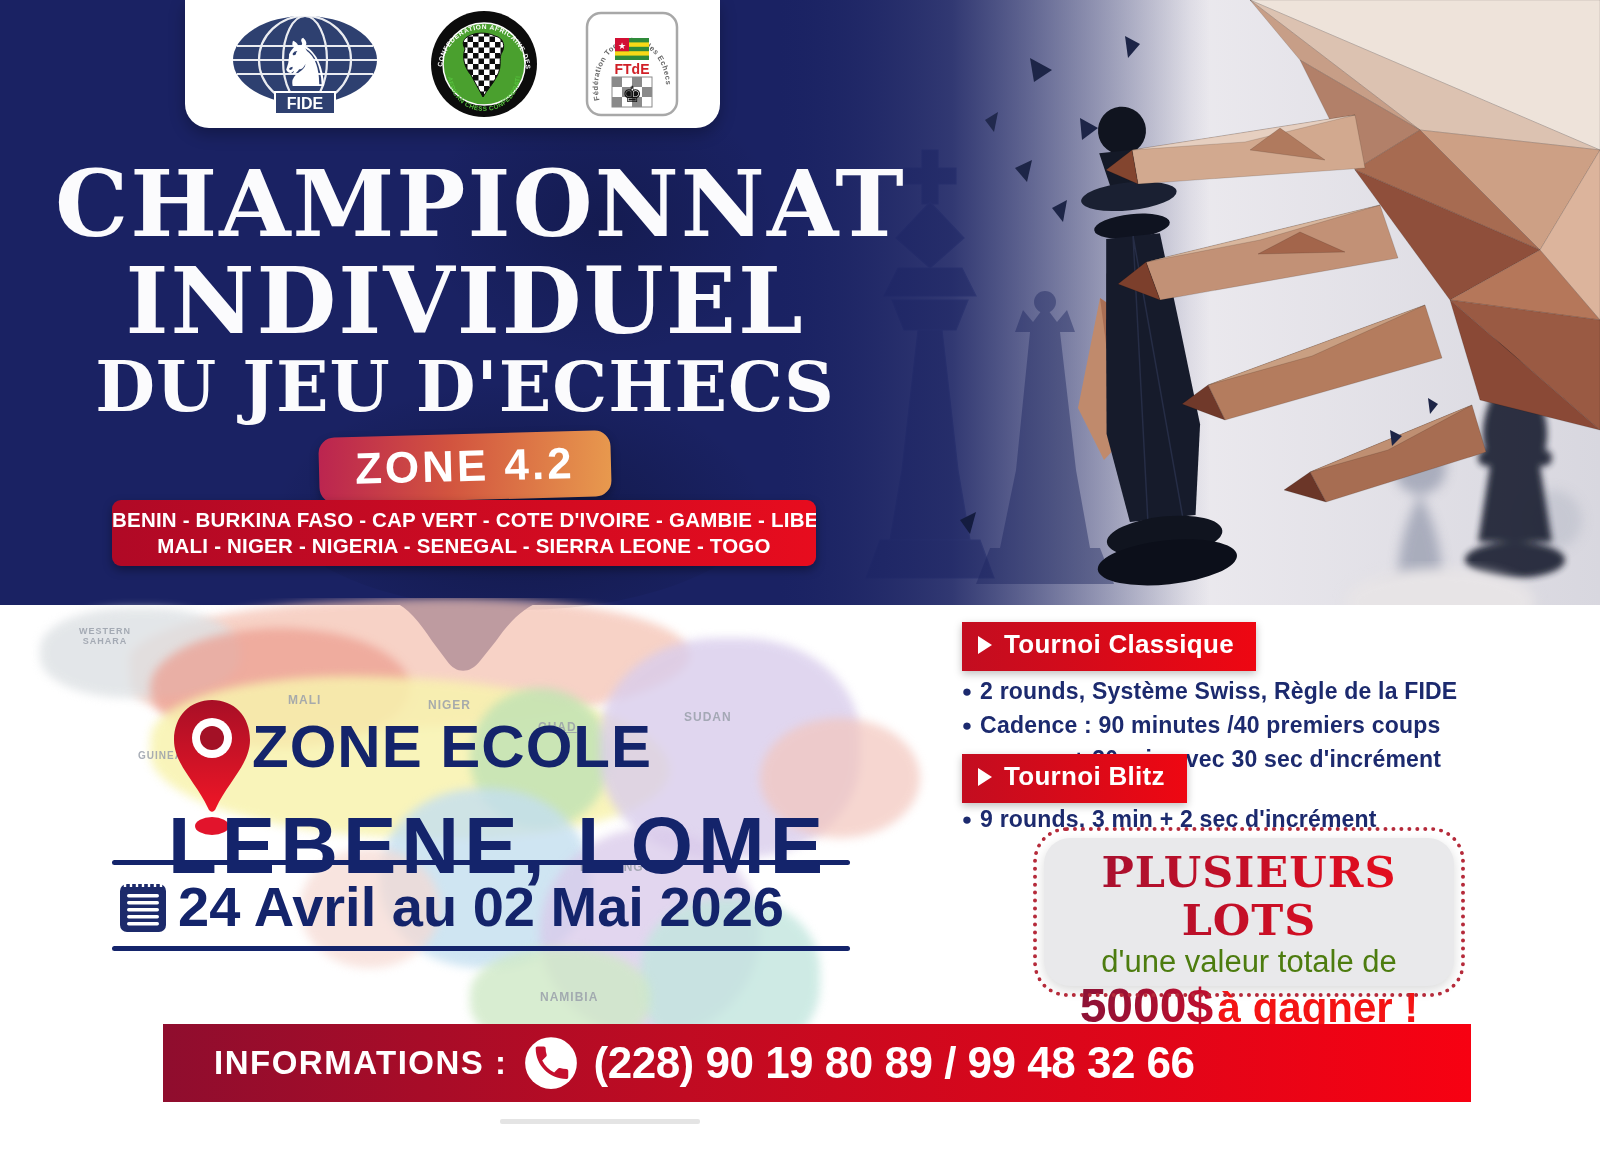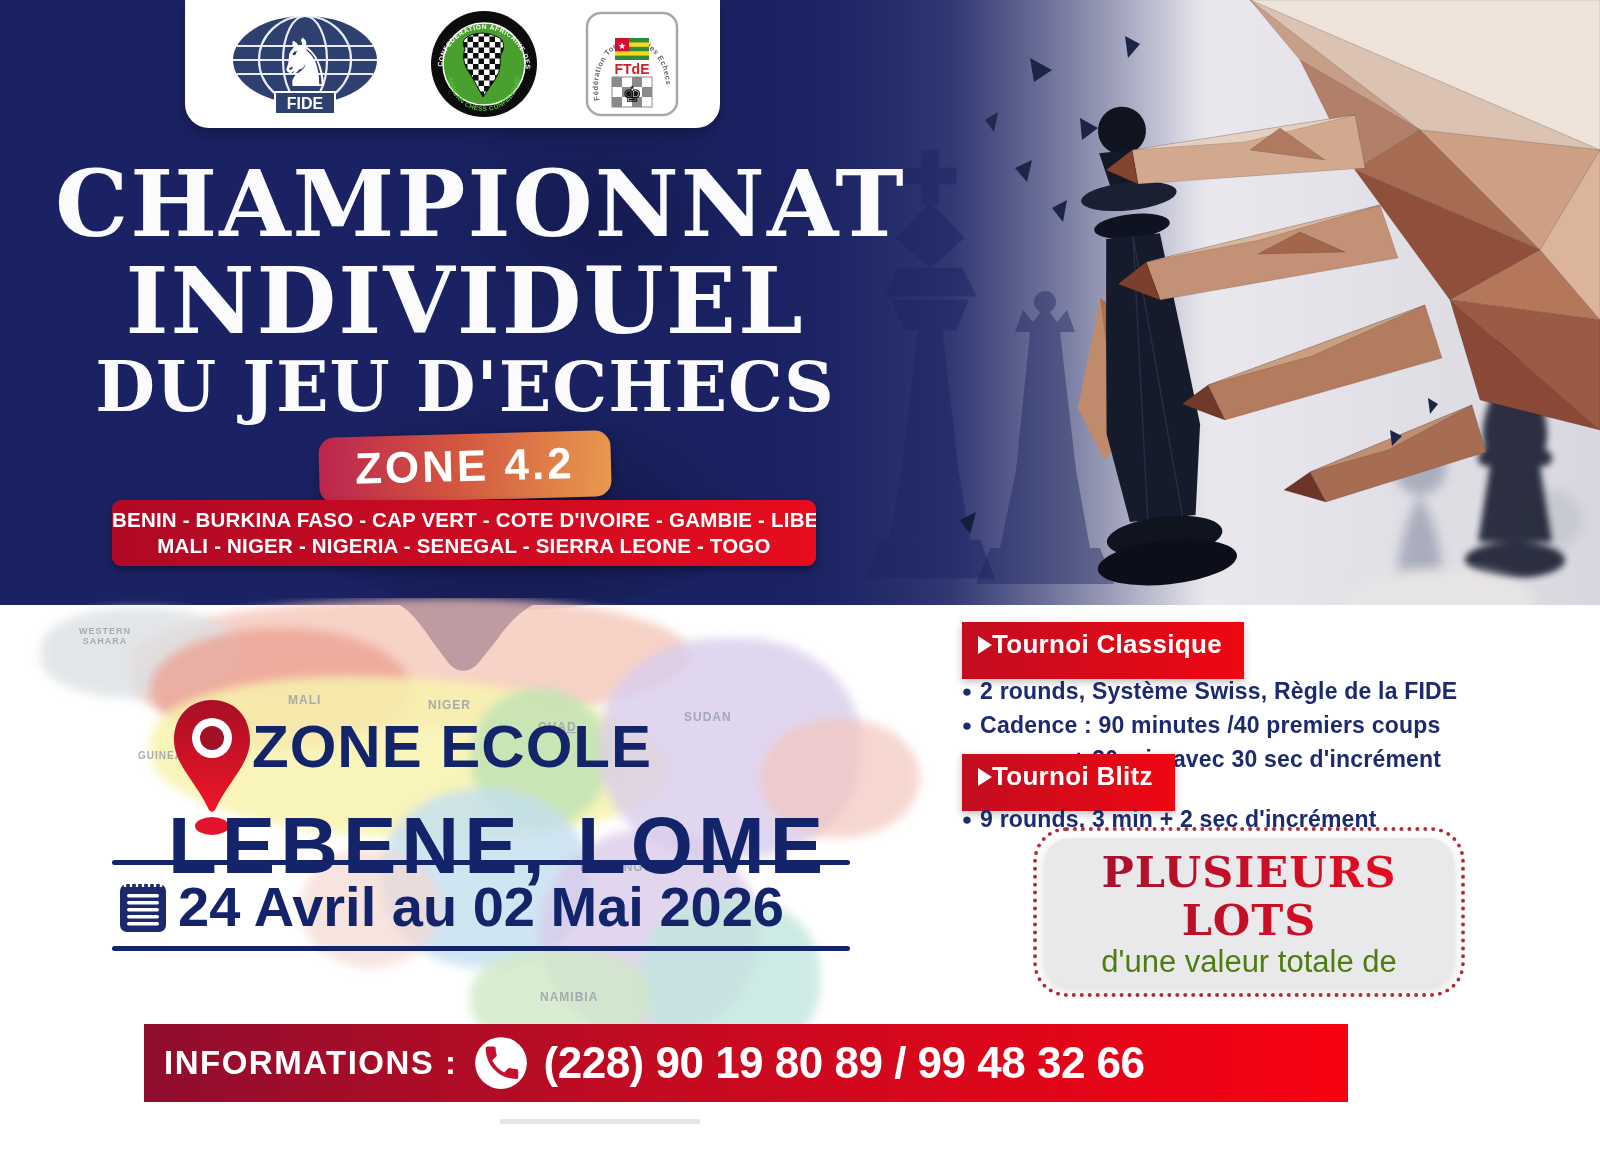--- a/index.html
+++ b/index.html
@@ -44,43 +44,43 @@
   
   .venue-l1{position:absolute;left:252px;top:712px;font-size:60px;font-weight:bold;color:#14246b;
             letter-spacing:1px;white-space:nowrap;}
   .venue-l2{position:absolute;left:168px;top:776px;font-size:80px;font-weight:bold;color:#14246b;
             letter-spacing:5px;white-space:nowrap;margin-top:24px;}
   .rule{position:absolute;left:112px;width:738px;height:5px;background:#14246b;border-radius:3px;}
   .date-text{position:absolute;left:178px;top:874px;font-size:56px;font-weight:bold;color:#14246b;
             white-space:nowrap;letter-spacing:0px;}
 
   
-  .t-badge{position:absolute;display:flex;align-items:center;padding:7px 22px 19px 16px;
+  .t-badge{position:absolute;display:flex;align-items:center;gap:12px;padding:7px 22px 11px 16px;
            background:linear-gradient(90deg,#c30d20,#ee0712);color:#fff;font-weight:bold;font-size:26px;
            letter-spacing:.3px;box-shadow:0 3px 8px rgba(0,0,0,.25);}
   .tri{width:0;height:0;border-left:14px solid #fff;border-top:9px solid transparent;border-bottom:9px solid transparent;}
   .b-line{position:absolute;font-size:23px;font-weight:bold;color:#1c2a6e;white-space:nowrap;letter-spacing:.2px;}
   .b-dot{display:inline-block;transform:scale(.75);margin-right:6px;}
 
   
   .prize{position:absolute;left:1044px;top:838px;width:410px;height:148px;background:#e9e9eb;
          border-radius:26px;text-align:center;box-shadow:0 4px 12px rgba(0,0,0,.15);}
   .prize-border{position:absolute;inset:-11px;border:4px dotted #b52a3a;border-radius:34px;}
   .prize-h{margin-top:10px;font-family:"DejaVu Serif","Liberation Serif",serif;font-weight:bold;font-size:43px;
          line-height:48px;background:linear-gradient(90deg,#9e1132,#ef0d1b);
          -webkit-background-clip:text;background-clip:text;color:transparent;letter-spacing:1px;}
   .prize-s{font-size:31px;line-height:36px;font-weight:normal;color:#4d7c0f;}
   .prize-a{font-size:48px;line-height:52px;font-weight:bold;
          background:linear-gradient(90deg,#8c1236,#c00e2e);-webkit-background-clip:text;background-clip:text;color:transparent;}
   .prize-t{font-size:42px;font-weight:bold;color:#f41414;}
 
   
-  .footer{position:absolute;left:144px;top:1024px;width:1204px;height:78px;
+  .footer{position:absolute;left:163px;top:1024px;width:1308px;height:78px;
           background:linear-gradient(90deg,#8f0d2e 0%,#c00b22 40%,#f70112 100%);
-          display:flex;align-items:center;gap:16px;padding-left:20px;box-sizing:border-box;}
+          display:flex;align-items:center;gap:16px;padding-left:51px;box-sizing:border-box;}
   .footer-label{color:#fff;font-weight:bold;font-size:33px;letter-spacing:1.5px;white-space:nowrap;}
   .footer-phones{color:#fff;font-weight:bold;font-size:44px;letter-spacing:-.5px;white-space:nowrap;}
 
   .fine-print{position:absolute;left:500px;top:1119px;width:200px;height:5px;background:#d9d9d9;opacity:.7;border-radius:2px;}
 </style>
 </head>
 <body>
 
 <div class="poster">
 
@@ -361,20 +361,24 @@
     <span>Tournoi Blitz</span>
   </div>
   <div class="b-line" style="left:960px;top:806px;">
     <span class="b-dot">●</span><span>9 rounds, 3 min + 2 sec d'incrément</span>
   </div>
 
   <div class="prize">
     <div class="prize-border"></div>
     <div class="prize-h">PLUSIEURS LOTS</div>
     <div class="prize-s">d'une valeur totale de</div>
+    <div>
+      <span class="prize-a">5000$</span>
+      <span class="prize-t">à gagner !</span>
+    </div>
   </div>
 
   <div class="footer">
     <span class="footer-label">INFORMATIONS :</span>
     <svg width="54" height="54" viewBox="0 0 24 24">
       <circle cx="12" cy="12" r="11.5" fill="#ffffff"></circle>
       <path d="M8.1 10.9c1.2 2.3 3 4.1 5.3 5.3l1.77-1.77c.22-.22.54-.29.82-.19.9.3 1.87.46 2.87.46.44 0 .8.36.8.8v2.8c0 .44-.36.8-.8.8C11.3 19.1 5.2 13 5.2 5.46c0-.44.36-.8.8-.8h2.81c.44 0 .8.36.8.8 0 1 .16 1.97.46 2.87.09.28.02.6-.2.82L8.1 10.9z" fill="#c40f2e"></path>
     </svg>
     <span class="footer-phones">(228) 90 19 80 89 / 99 48 32 66</span>
   </div>

